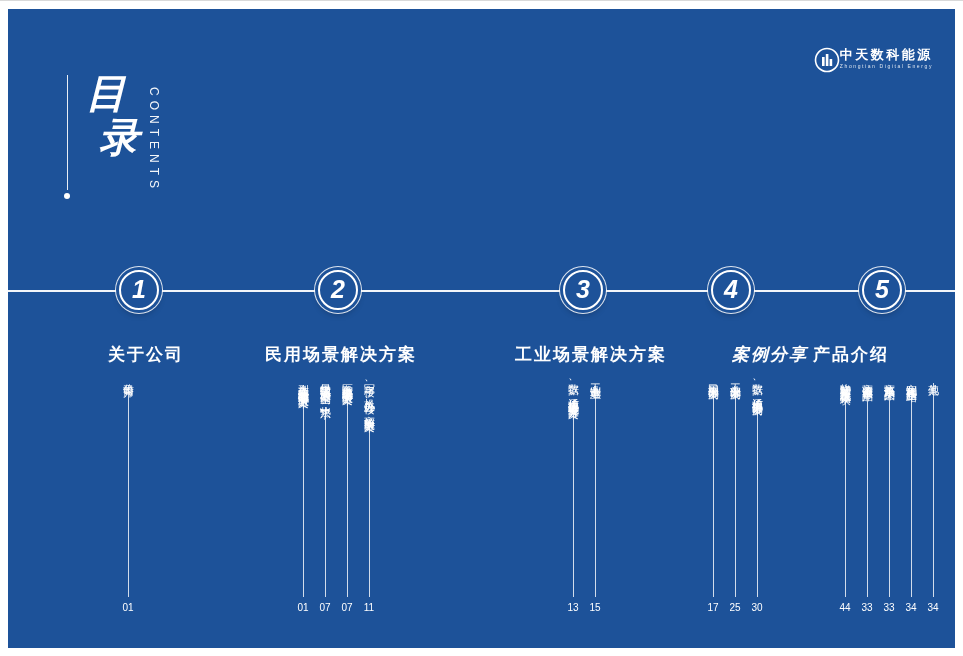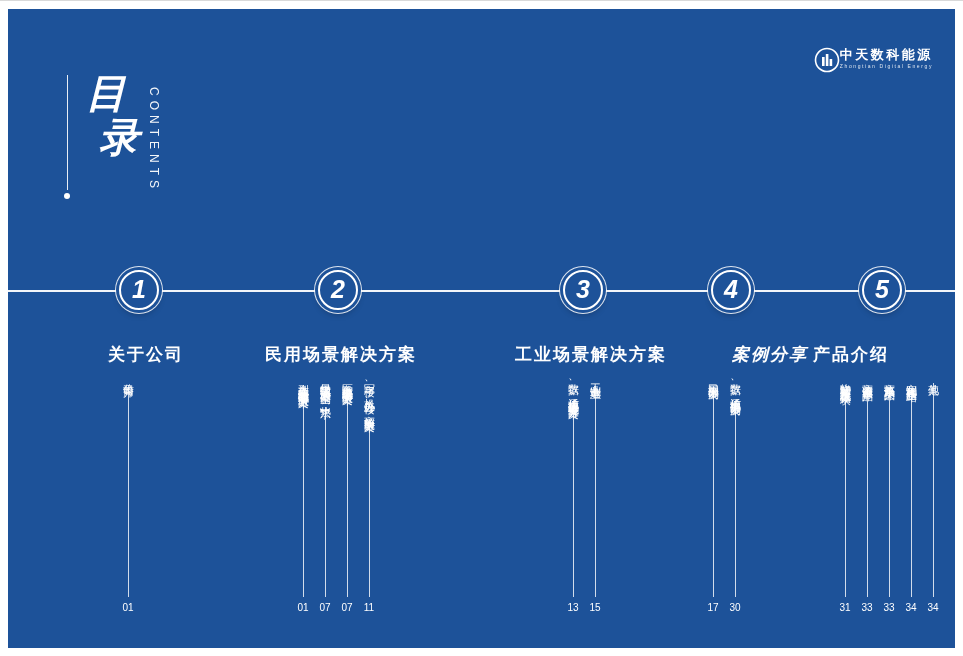--- a/index.html
+++ b/index.html
@@ -191,31 +191,36 @@
       </div>
     </div>
 
     <div class="items items-4">
       <div class="col">
         <span class="vtext">民用部分案例</span>
         <span class="stem"></span>
         <span class="pg">17</span>
       </div>
       <div class="col">
+        <span class="vtext">工业部分案例</span>
+        <span class="stem"></span>
+        <span class="pg">25</span>
+      </div>
+      <div class="col">
         <span class="vtext">数据、通信机房部分案例</span>
         <span class="stem"></span>
         <span class="pg">30</span>
       </div>
     </div>
 
     <div class="items items-5">
       <div class="col">
         <span class="vtext">物联智控系统及数据模块</span>
         <span class="stem"></span>
-        <span class="pg">31</span>
+        <span class="pg">44</span>
       </div>
       <div class="col">
         <span class="vtext">高效空调设备产品</span>
         <span class="stem"></span>
         <span class="pg">33</span>
       </div>
       <div class="col">
         <span class="vtext">高效热泵类产品</span>
         <span class="stem"></span>
         <span class="pg">33</span>

